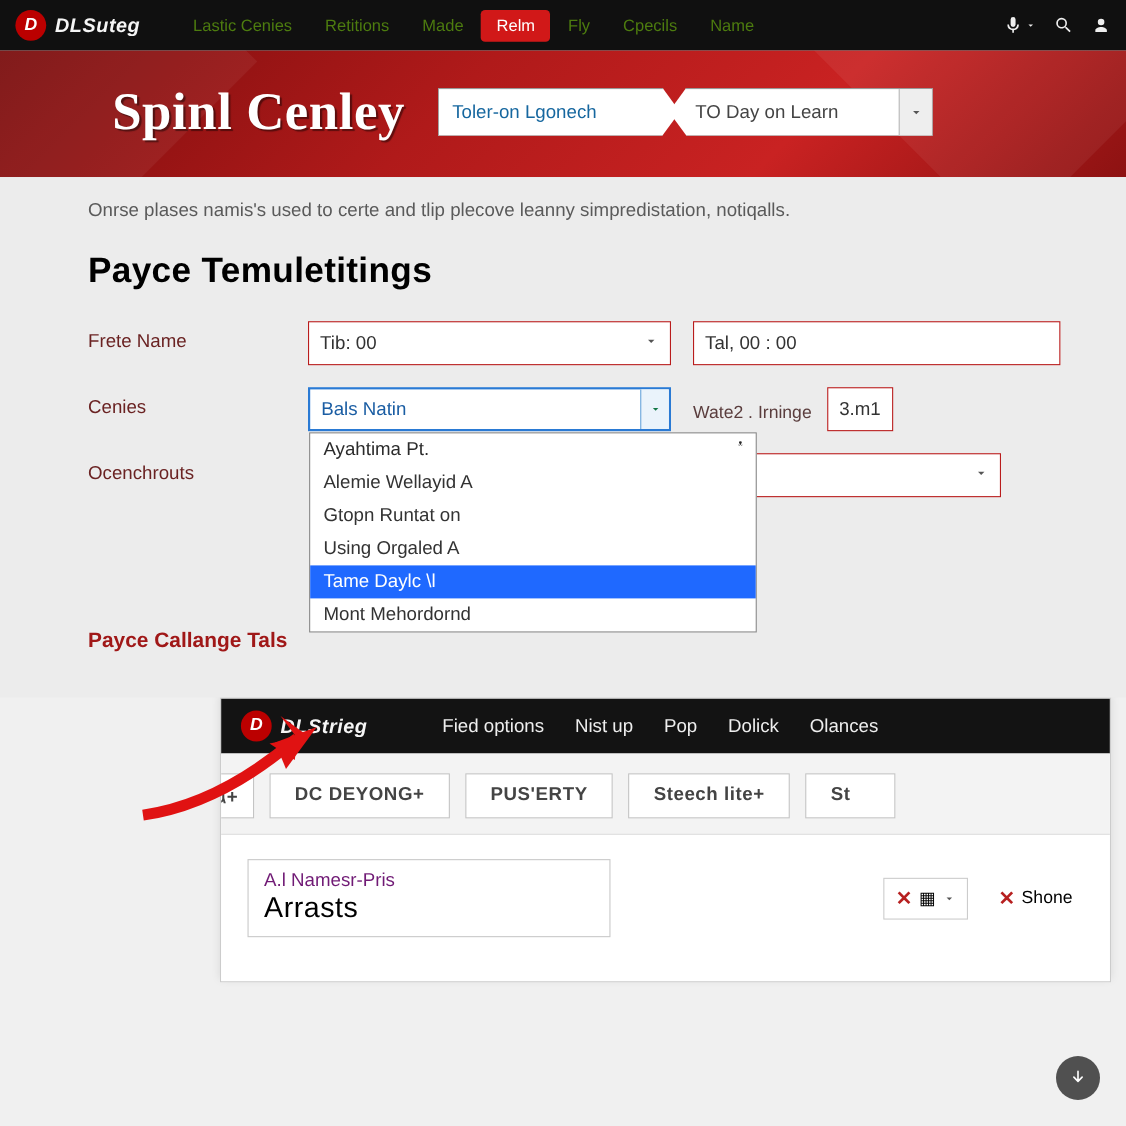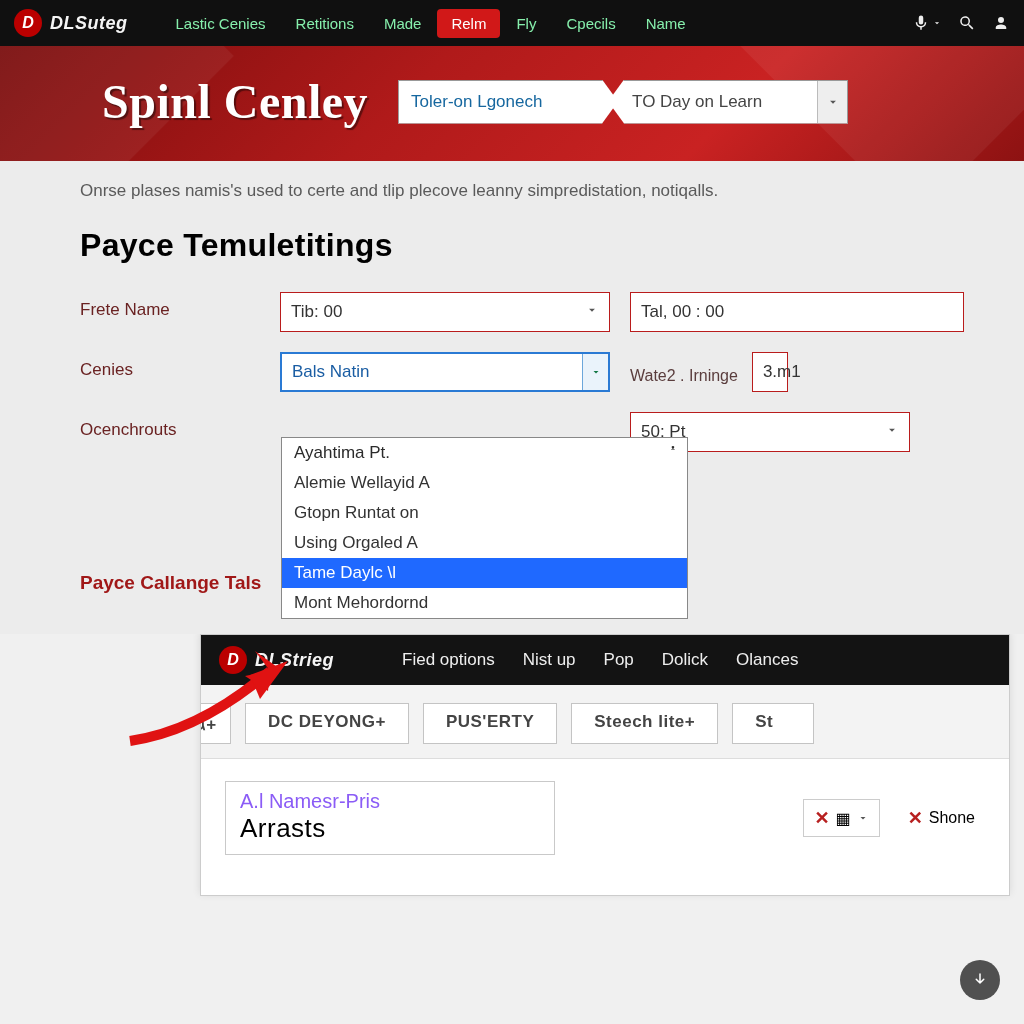--- a/index.html
+++ b/index.html
@@ -4,21 +4,21 @@
 <style>
   * { box-sizing: border-box; margin: 0; padding: 0; }
   body { font-family: Arial, Helvetica, sans-serif; width: 1024px; height: 1024px; background: #f0f0f0; overflow: hidden; }
 
   
   .topnav { background: #101010; height: 46px; display: flex; align-items: center; padding: 0 14px; color: #ddd; gap: 4px; }
   .logo { display: flex; align-items: center; gap: 8px; margin-right: 30px; }
   .logo-mark { width: 28px; height: 28px; border-radius: 50%; background: #b00; display: flex; align-items: center; justify-content: center; font-weight: bold; color: #fff; font-size: 16px; font-style: italic; }
   .logo-text { font-weight: bold; color: #f5f5f5; font-size: 18px; font-style: italic; letter-spacing: .5px; }
   .nav-items { display: flex; gap: 2px; align-items: center; }
-  .nav-item { padding: 6px 14px; font-size: 15px; cursor: pointer; color: #86efac; border-radius: 4px; }
+  .nav-item { padding: 6px 14px; font-size: 15px; cursor: pointer; color: #4d7c0f; border-radius: 4px; }
   .nav-item.active { background: #d11818; color: #fff; }
   .nav-right { margin-left: auto; display: flex; gap: 16px; align-items: center; }
   .nav-icon { width: 18px; height: 18px; fill: #eee; cursor: pointer; }
   .mic-wrap { display:flex; align-items:center; gap:2px;}
 
   
   .hero { background: linear-gradient(135deg, #7a0d0d 0%, #b01a1a 40%, #c92222 70%, #8d1212 100%); padding: 28px 22px 32px; position: relative; overflow: hidden; }
   .hero::before, .hero::after { content:""; position:absolute; width:260px; height:260px; background: rgba(255,255,255,.06); transform: rotate(45deg); }
   .hero::before { top:-120px; left:-80px; }
   .hero::after { top:-140px; right:-20px; }
@@ -32,33 +32,33 @@
   .hero-select.second .chev { position:absolute; right:0; top:0; bottom:0; width:30px; border-left:1px solid #bbb; display:flex; align-items:center; justify-content:center; background:#eee;}
 
   
   .main { padding: 20px 60px 10px 80px; background: #ececec; position: relative; }
   .intro { color: #5a5a5a; font-size: 17px; margin-bottom: 26px; }
   .section-title { font-size: 32px; font-weight: 700; margin-bottom: 28px; font-family: Arial; letter-spacing:.3px;}
 
   .form { display: grid; grid-template-columns: 180px 330px 1fr; column-gap: 20px; row-gap: 20px; align-items: start; font-size: 17px; position: relative; }
   .form-label { color: #6a2222; padding-top: 8px; }
   .select-box, .input-box { height: 40px; border: 1px solid #b91c1c; background: #fff; display: flex; align-items: center; padding: 0 10px; font-size: 17px; color: #333; position: relative; }
-  .select-box.small { width: 36px; }
+  .select-box.small { width: 60px; }
   .select-box .chev, .input-box .chev { margin-left: auto; }
   .select-box.open { border: 2px solid #2a7ad4; padding-right: 0; gap: 40px; }
   .select-box.open .chev-box { width: 26px; height: 100%; border-left: 1px solid #6ca7db; display:flex; align-items:center; justify-content:center; background:#eaf3fb; }
   .chev svg { width: 14px; height: 14px; fill:#555; }
 
   .right-cell { display:flex; gap:14px; align-items:center; }
   .right-cell .input-box { flex:1; }
 
   .row-3-right .sub-label { color:#5a3d3d; font-size:16px; padding-top:8px; }
 
   
-  .dropdown { position: absolute; top: 39px; left: -1px; right:-80px; background: #fff; border: 1px solid #888; z-index: 50; margin-top: 44px; }
+  .dropdown { position: absolute; top: 39px; left: -1px; right:-80px; background: #fff; border: 1px solid #888; z-index: 50; }
   .dd-item { padding: 5px 12px; font-size: 17px; color: #333; cursor: pointer; }
   .dd-item.first { color:#2b2b2b; }
   .dd-item.hl { background: #1f69ff; color: #fff; }
   .dd-item .sup { font-size: 10px; vertical-align: super; }
 
   
   .pointer { position: absolute; left: 120px; top: 480px; pointer-events:none; }
   .pointer svg { width: 190px; height: 110px; }
 
   .link-row { margin-top: 120px; margin-bottom: 30px; }
@@ -71,21 +71,21 @@
   .lp-nav-item { font-size: 17px; cursor: pointer; }
 
   .chip-row { padding: 18px 14px 14px; display: flex; gap: 14px; background: #f3f3f3; border-bottom:1px solid #ddd; overflow:hidden;}
   .chip { background: #fff; border: 1px solid #c4c4c4; padding: 8px 22px; font-size: 17px; font-weight: bold; color: #444; letter-spacing: .5px; }
   .chip.search { width:46px; padding:8px 8px; display:flex; align-items:center; justify-content:center;}
   .chip.partial-left { margin-left:-30px; }
   .chip.partial-right { padding-right: 40px; }
 
   .lp-body { padding: 22px 24px 40px; background:#fff; display:flex; gap:30px; }
   .lp-search-box { border: 1px solid #c9c9c9; padding: 8px 14px 10px; width: 330px; }
-  .lp-search-box .placeholder { color: #8b5cf6; font-size: 20px; }
+  .lp-search-box .placeholder { color: #701a75; font-size: 17px; }
   .lp-search-box .big { font-size: 26px; font-weight: 400; letter-spacing:.5px; }
   .lp-right-controls { margin-left:auto; display:flex; gap:18px; align-items:center;}
   .mini-ctrl { display:flex; align-items:center; gap:6px; border:1px solid #ccc; height:38px; padding:0 10px; background:#fff; }
   .mini-ctrl.noborder { border:none; }
   .x-icon { color:#b72020; font-weight:bold; font-size:18px;}
 
   .scroll-badge { position:absolute; right: 24px; bottom: 24px; width:40px; height:40px; border-radius:50%; background:#505050; display:flex; align-items:center; justify-content:center;}
   .scroll-badge svg { width:18px; height:18px; fill:#fff;}
   .page-wrap { position: relative; width:1024px; height:1024px; }
 </style>

